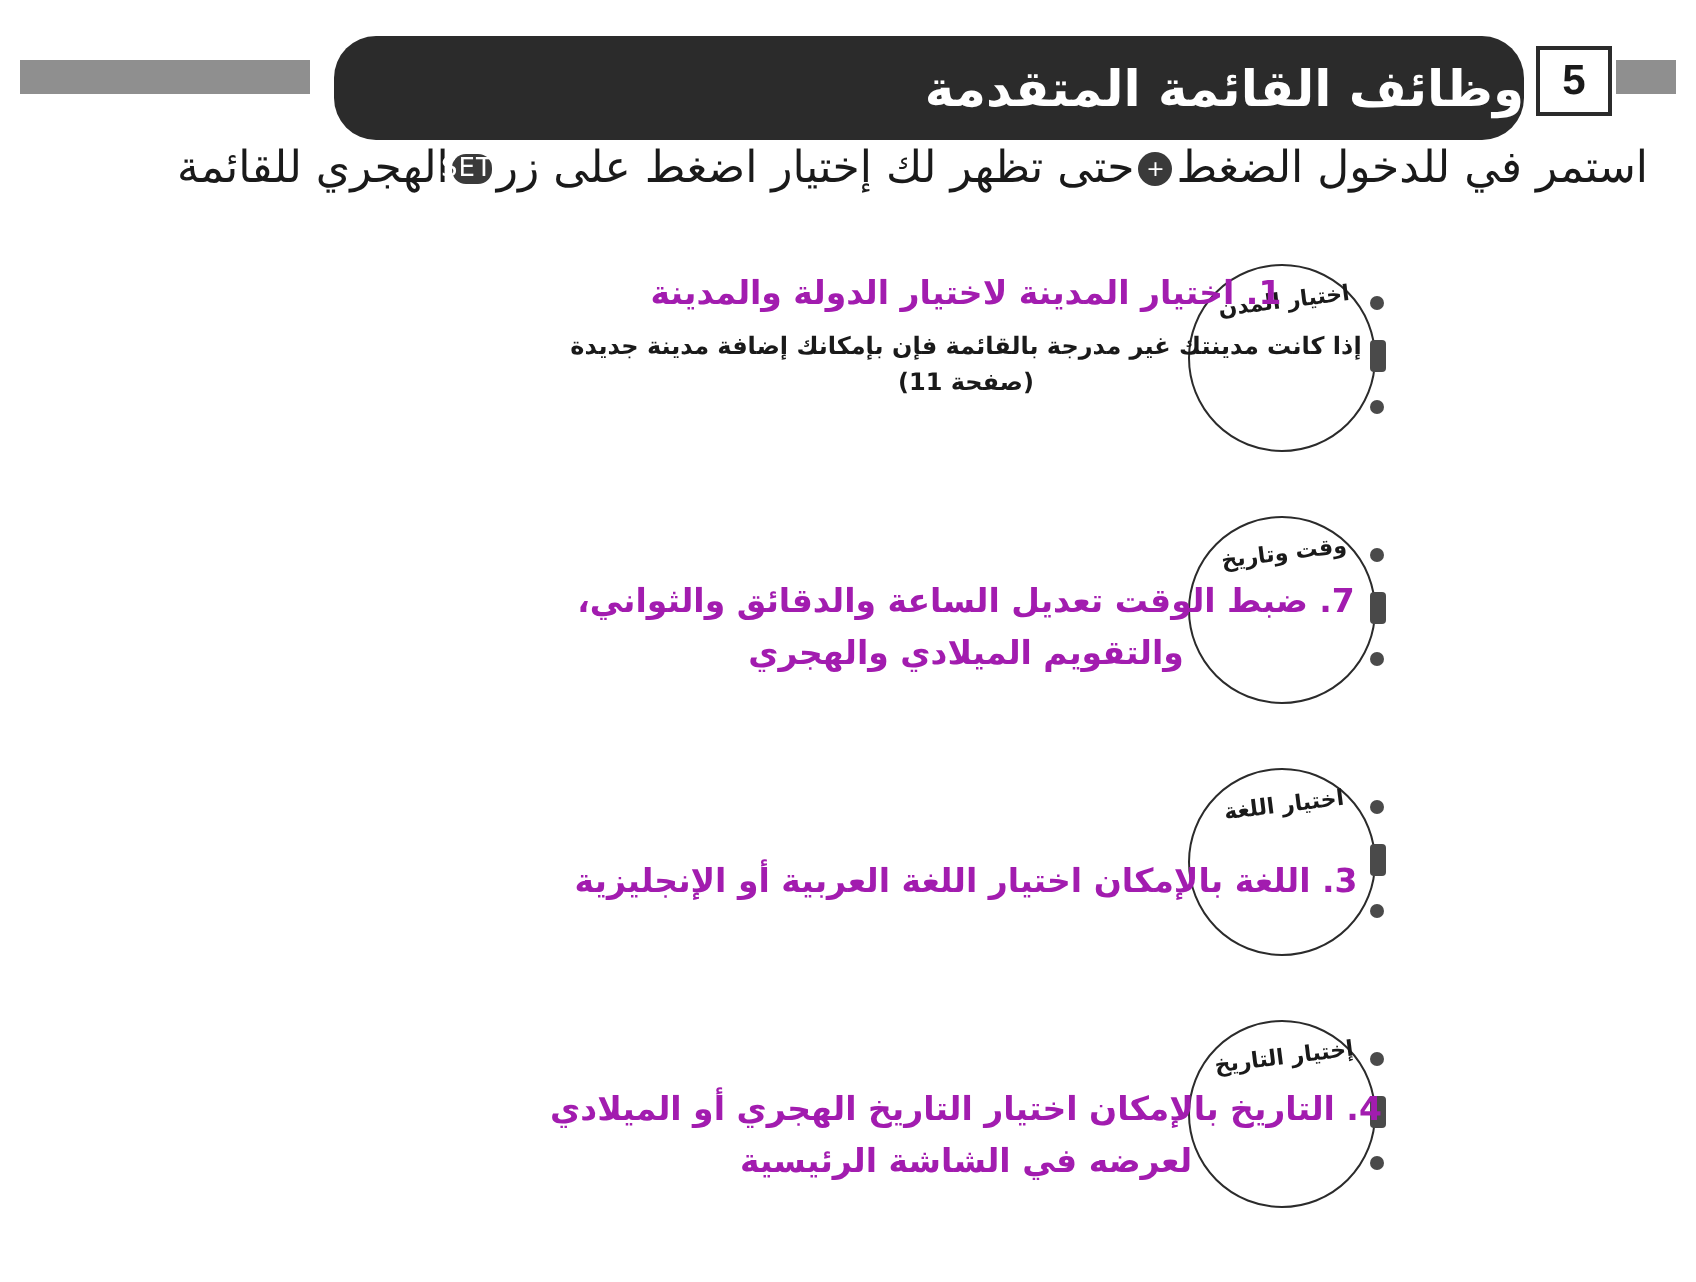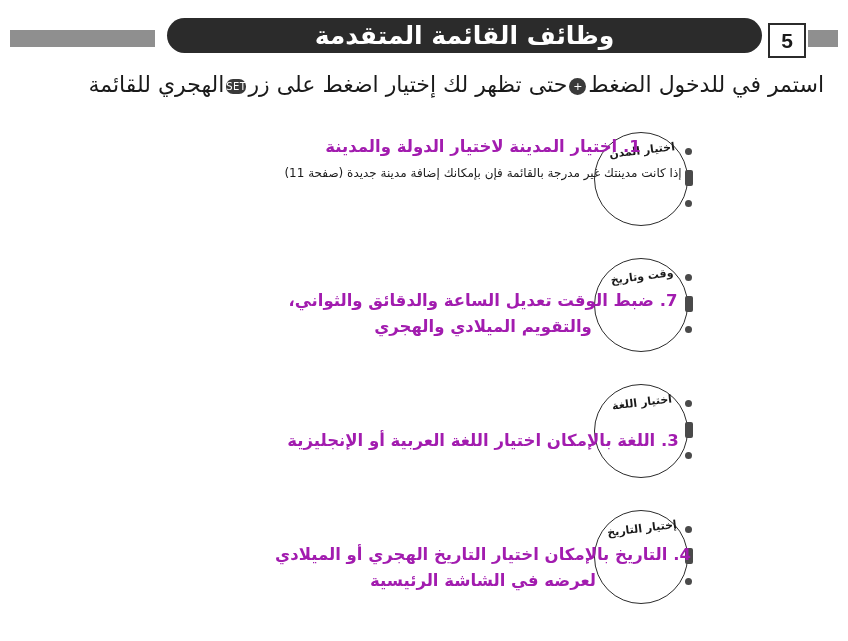--- a/index.html
+++ b/index.html
@@ -53,26 +53,25 @@
     font-size: 21px;
     font-weight: bold;
     color: #1a1a1a;
     font-family: "Liberation Sans", sans-serif;
   }
   .header-title-plate {
     position: absolute;
     top: 0;
     right: 86px;
     width: 595px;
-    height: 35px;
+    height: 52px;
     background: #2b2b2b;
     border-radius: 21px;
     display: flex;
     align-items: center;
-    justify-content: center;
   }
   .header-title {
     color: #ffffff;
     font-size: 25px;
     font-weight: bold;
     letter-spacing: 0.5px;
     font-family: "DejaVu Sans", sans-serif;
   }
 
   
@@ -98,21 +97,21 @@
     line-height: 17px;
     text-align: center;
     vertical-align: middle;
     margin: 0 2px;
     font-family: "DejaVu Sans", sans-serif;
   }
   .inline-btn.set {
     width: 20px;
     height: 15px;
     border-radius: 7px;
-    font-size: 10px;
+    font-size: 13px;
     line-height: 15px;
     letter-spacing: 0.5px;
   }
 
   
   .item {
     position: absolute;
     right: 0;
     width: 848px;
     height: 112px;
@@ -174,21 +173,21 @@
   }
   .item-title {
     font-size: 16.5px;
     font-weight: bold;
     line-height: 1.55;
     color: #a21caf;
   }
   .item-note {
     margin-top: 4px;
     font-size: 12px;
-    font-weight: normal;
+    font-weight: bold;
     line-height: 1.5;
     color: #1a1a1a;
   }
   .item-2 .item-text { top: 36px; }
   .item-3 .item-text { top: 50px; text-align: center; }
   .item-4 .item-text { top: 38px; }
 </style>
 </head>
 <body>
 

